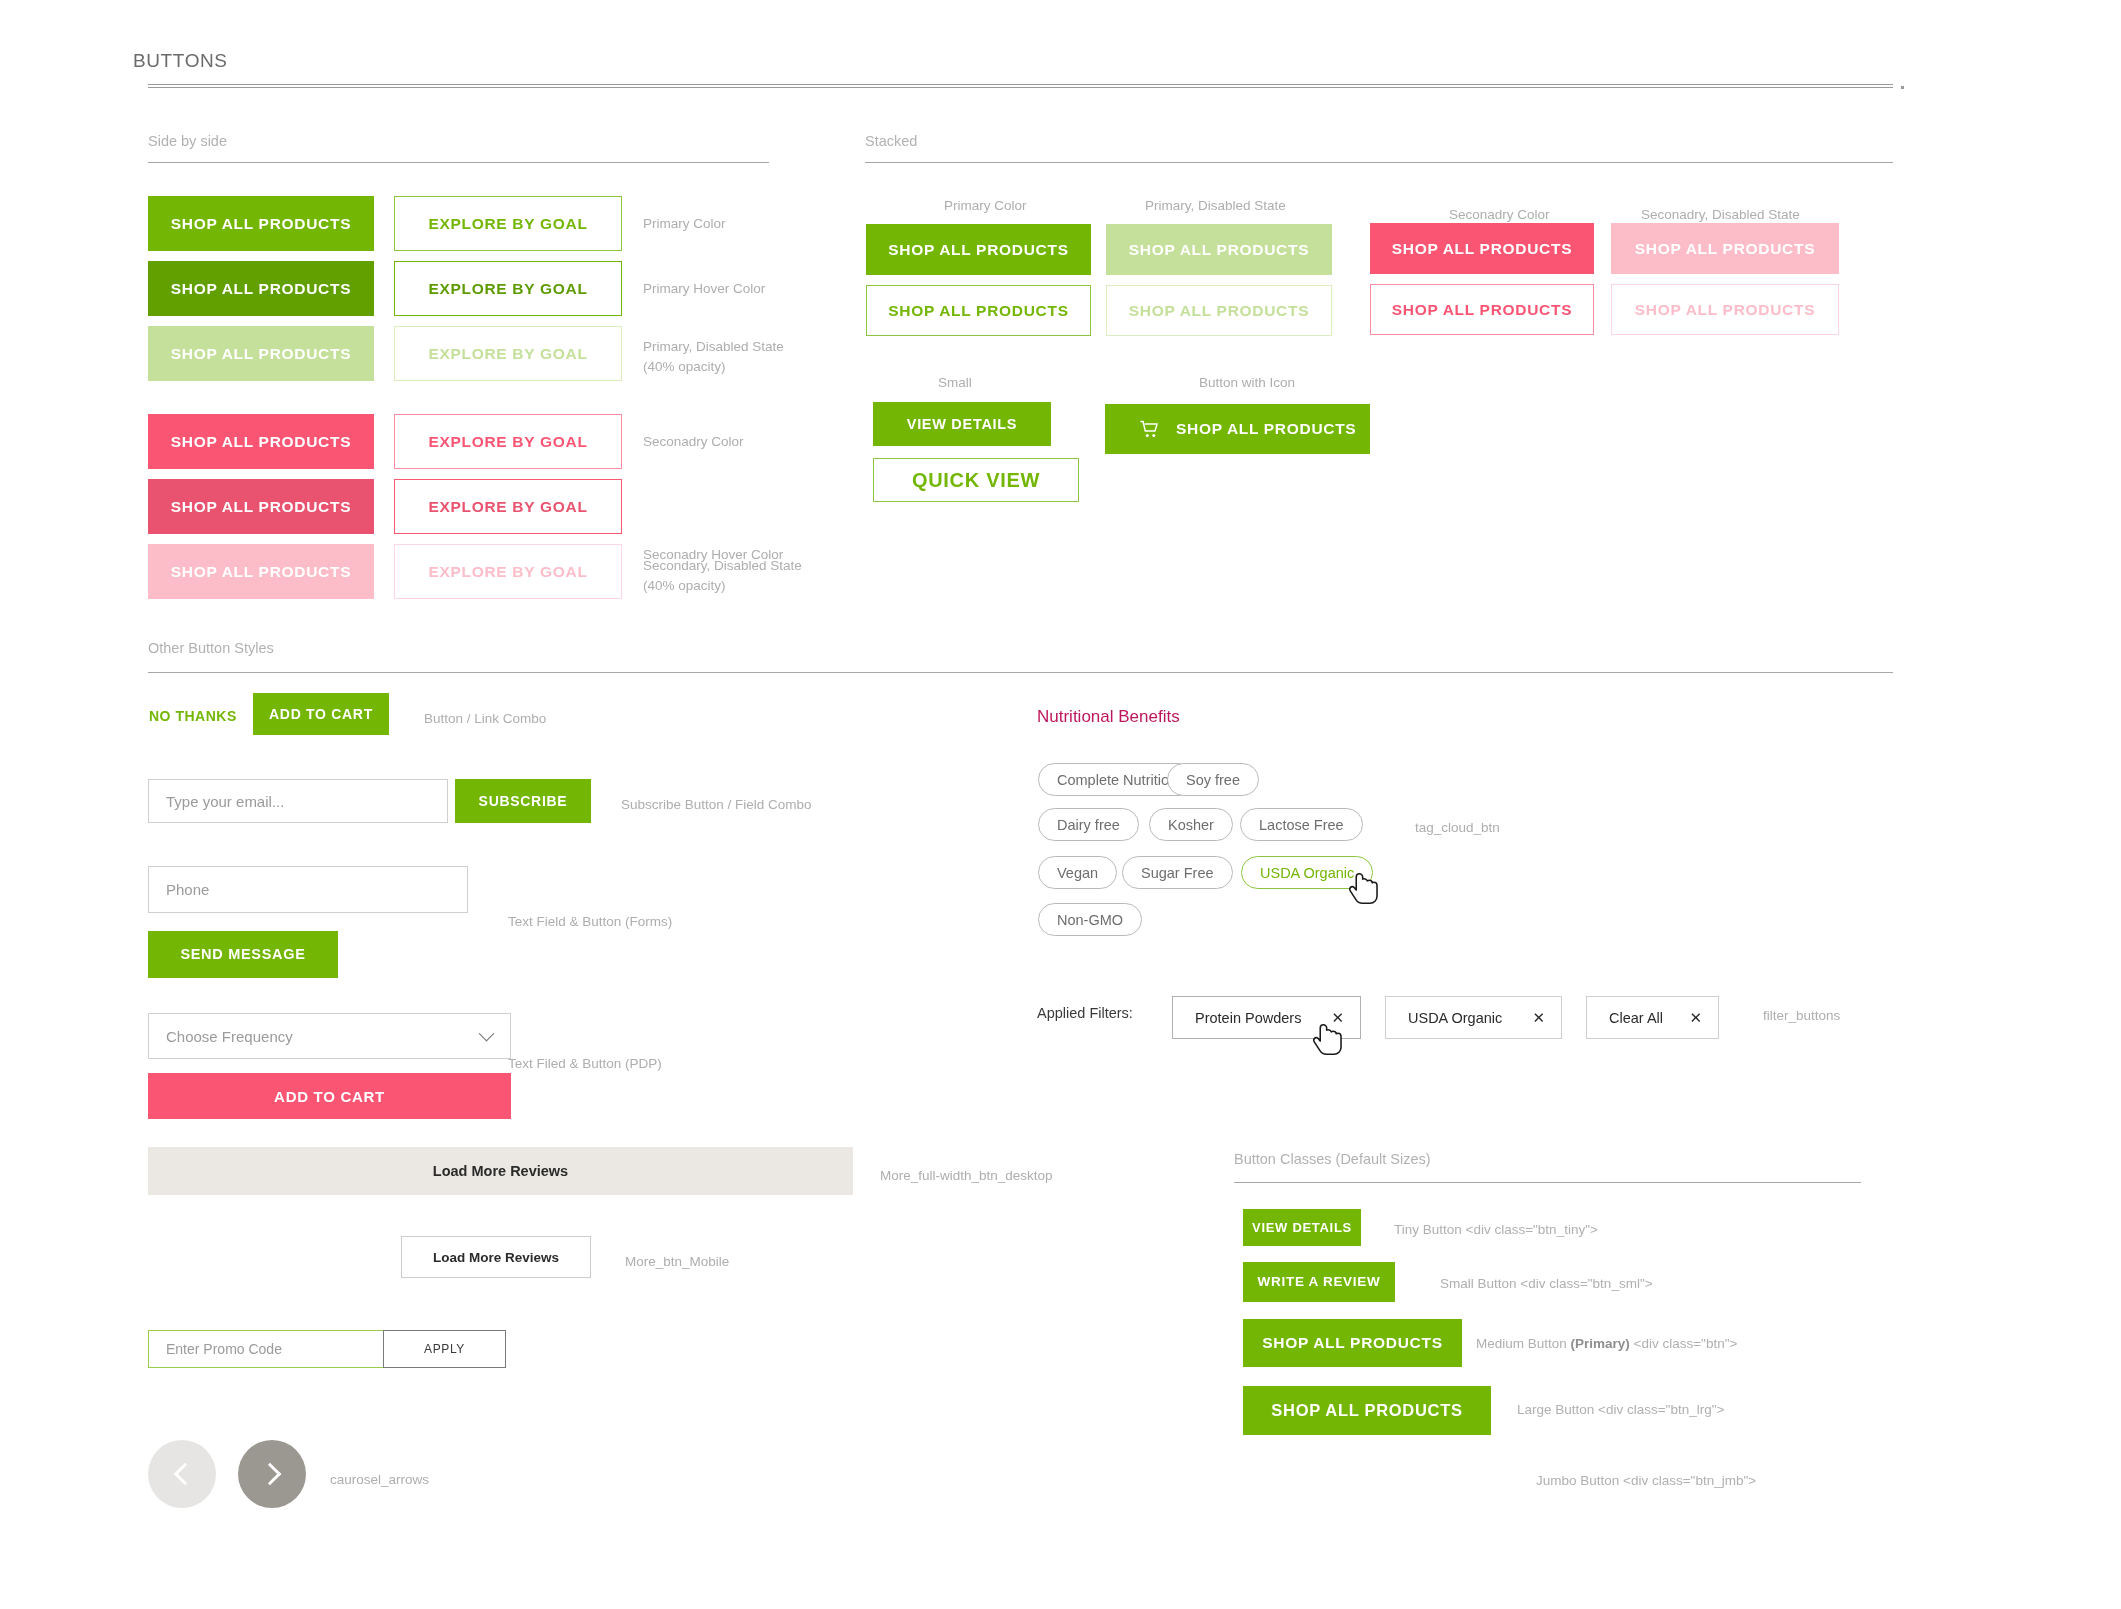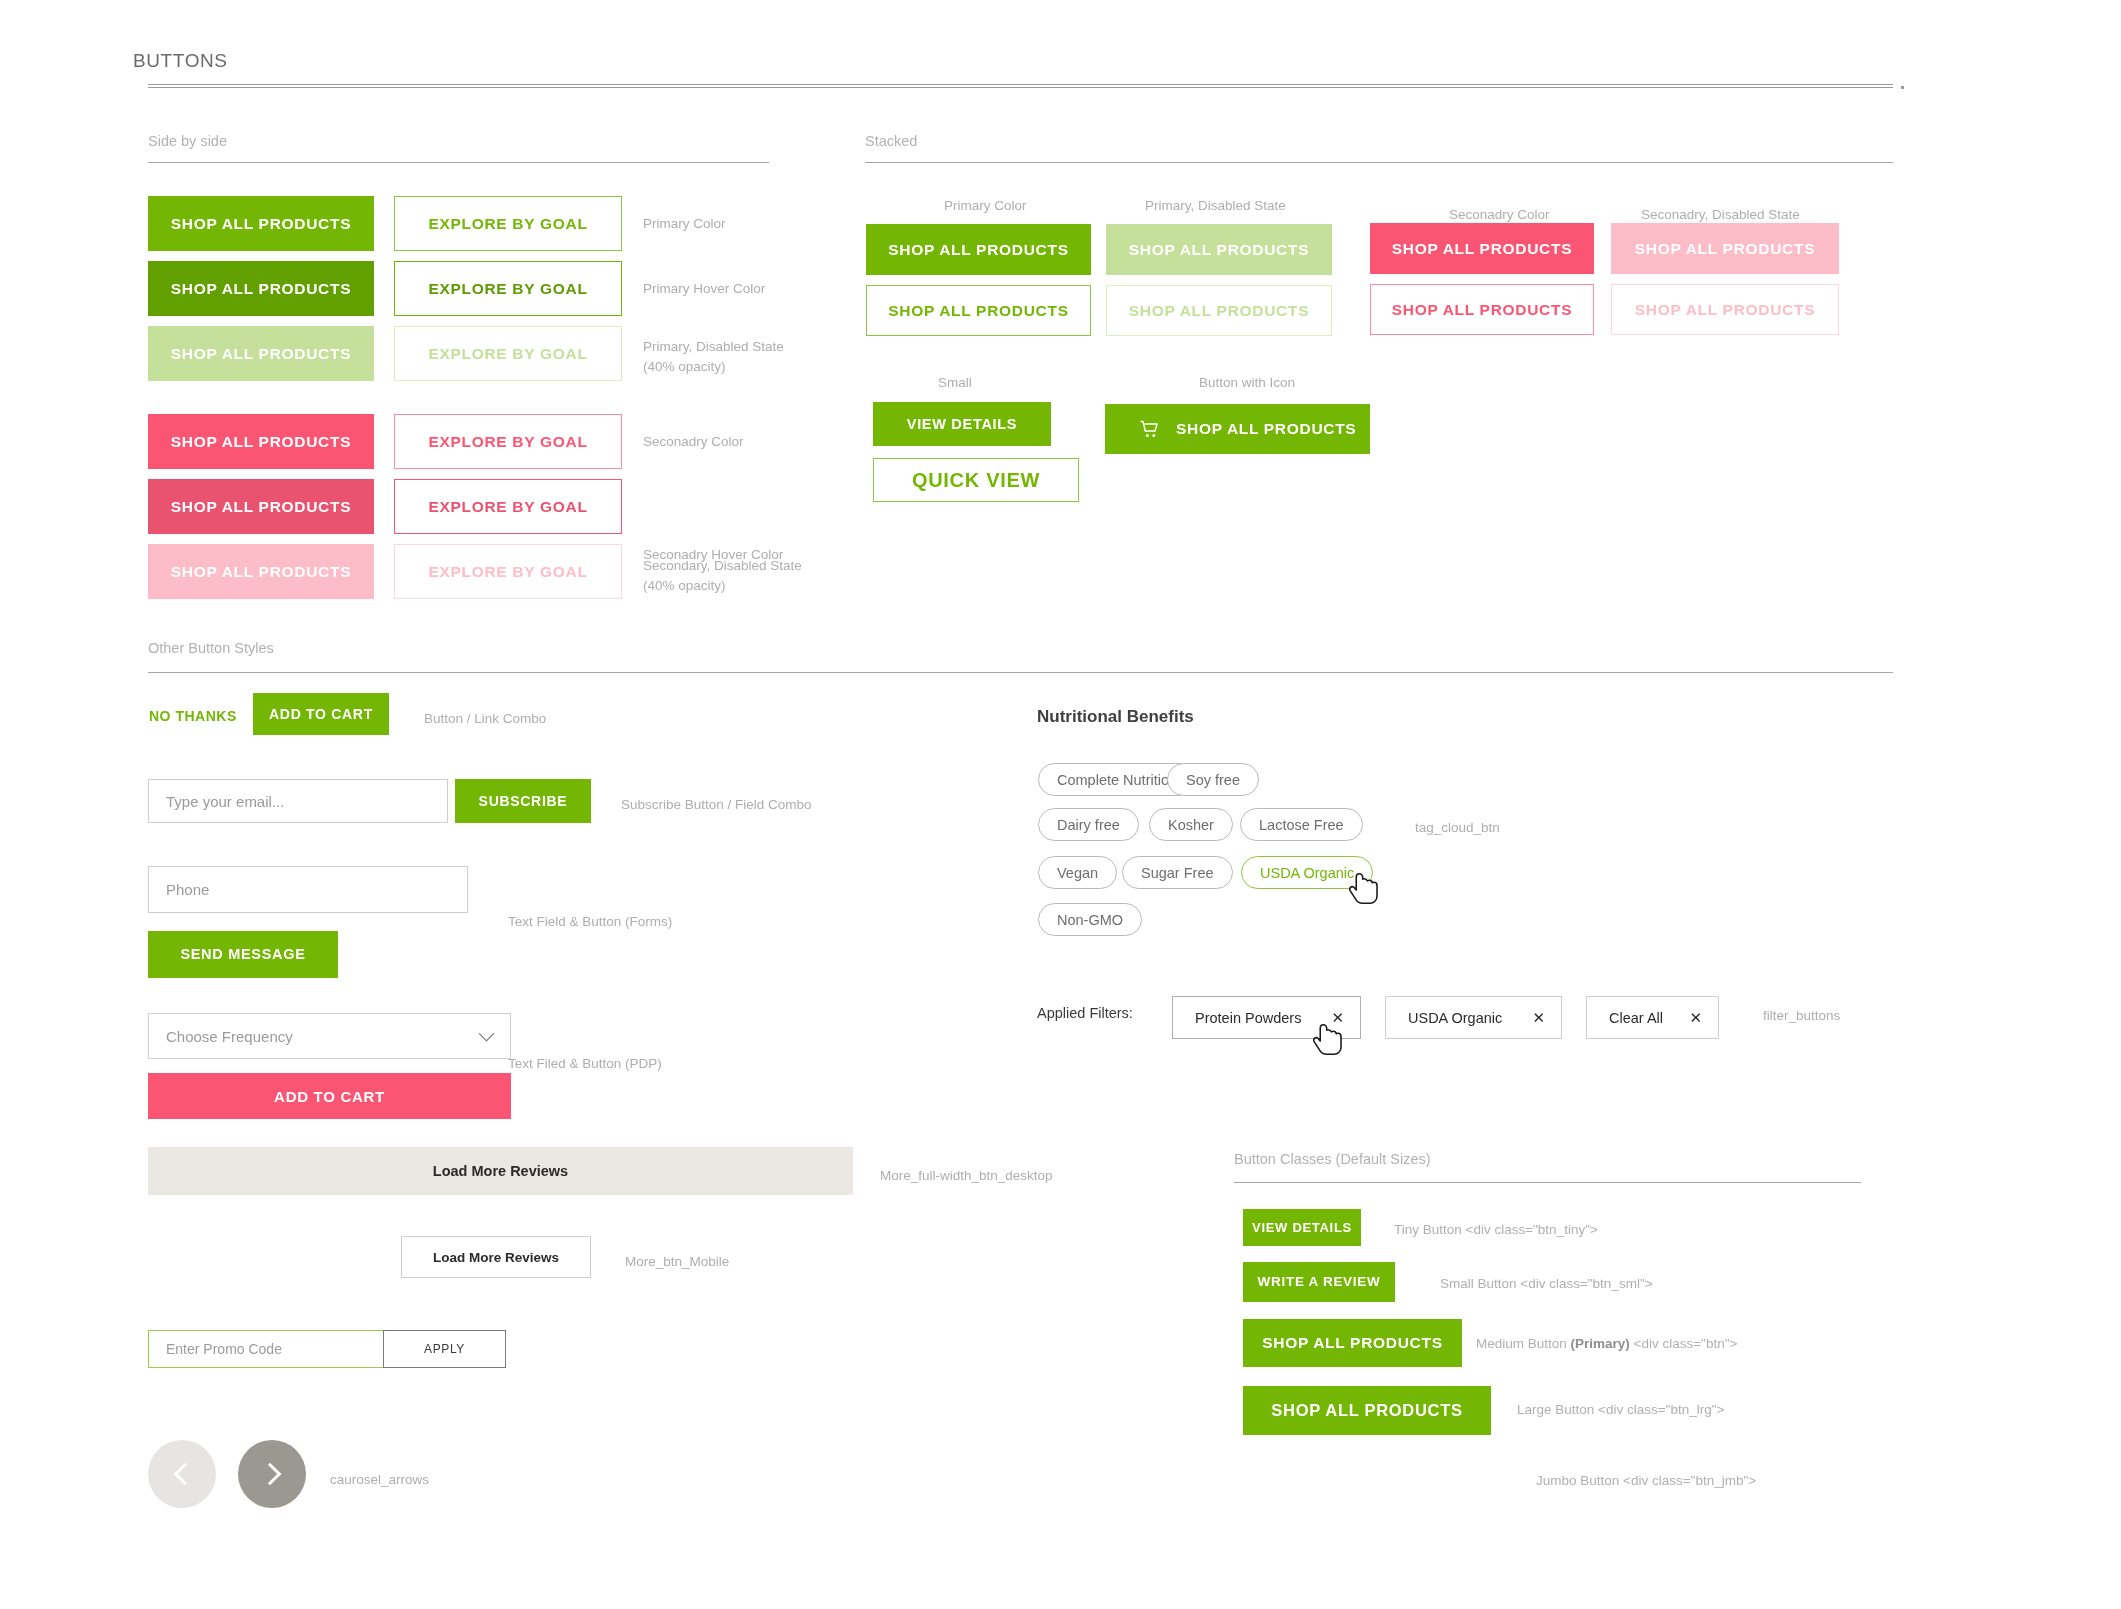--- a/index.html
+++ b/index.html
@@ -99,21 +99,21 @@
   .carousel-arrow.prev { background: #E6E5E3; }
   .carousel-arrow.next { background: #9B9791; }
   .arrow-glyph {
     width: 16px; height: 16px; border-top: 3px solid #ffffff; border-right: 3px solid #ffffff;
   }
   .arrow-glyph.left  { transform: rotate(-135deg); border-top-color:#ffffff; border-right-color:#ffffff; margin-left:5px;}
   .arrow-glyph.right { transform: rotate(45deg); margin-right: 5px; }
 
   
   .panel-title {
-    position: absolute; font-size: 17px; font-weight: 700; color: #404040;
+    position: absolute; font-size: 17px; font-weight: 400; color: #be185d;
   }
   .pill {
     position: absolute; border: 1px solid #b9b9b9; border-radius: 999px;
     background: #ffffff; display: flex; align-items: center; justify-content: center;
     font-size: 14.5px; color: #6e6e6e; cursor: pointer; height: 33px; padding: 0 18px;
     white-space: nowrap;
   }
   .pill.active { border-color: #8CC63F; color: #73B603; }
 
   

